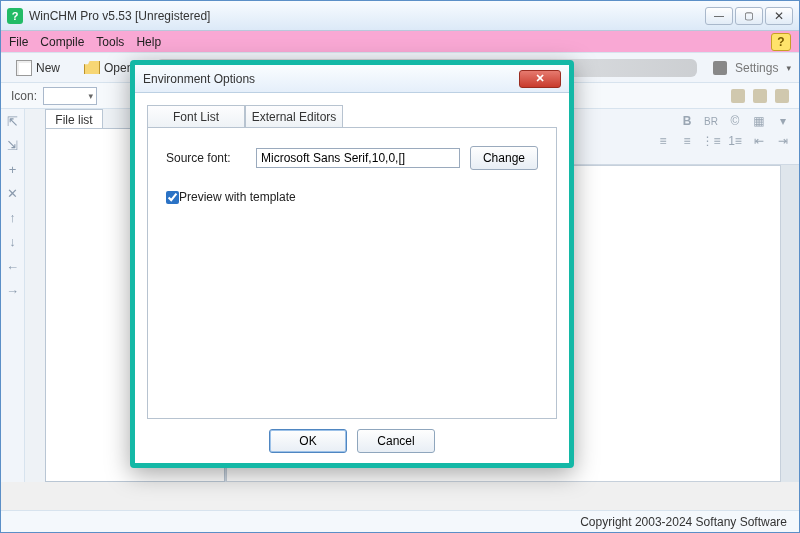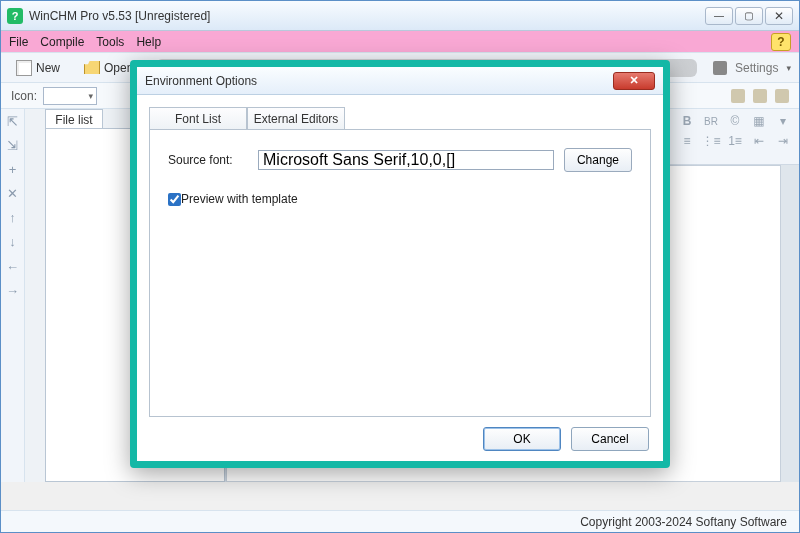--- a/index.html
+++ b/index.html
@@ -45,36 +45,36 @@
 .right { flex:1; display:flex; flex-direction:column; min-height:0;}
 .right .edittool { height:56px; background:#f1f5fa; border-bottom:1px solid #cfd9e4; display:flex; flex-direction:column; padding:4px 8px; gap:4px;}
 .edittool .row { display:flex; gap:8px; align-items:center; justify-content:flex-end; color:#9aa6b3;}
 .ticon { width:16px; height:16px; display:flex; align-items:center; justify-content:center; font-size:12px; color:#9aa6b3; border:1px solid transparent;}
 .right .canvas { flex:1; background:#dfe6ec; border:0; display:flex; }
 .right .canvas .doc { margin:0 18px 0 0; flex:1; background:#fff; border:1px solid #c6d0db;}
 
 .statusbar { height:22px; background:#f4f8fc; border-top:1px solid #d7e3ee; display:flex; align-items:center; justify-content:flex-end; padding:0 12px; color:#333;margin-top:28px;}
 
 
-.dialog { position:absolute; left:130px; top:60px; width:540px; height:408px; background:#fff; border:7px solid #14b8a6; box-shadow:0 6px 24px rgba(0,0,0,.35); display:flex; flex-direction:column; border-radius:4px; overflow:hidden;}
+.dialog { position:absolute; left:130px; top:60px; width:444px; height:408px; background:#fff; border:5px solid #14b8a6; box-shadow:0 6px 24px rgba(0,0,0,.35); display:flex; flex-direction:column; border-radius:4px; overflow:hidden;}
 .dlg-title { height:28px; background:linear-gradient(#fafdff,#e5effa); display:flex; align-items:center; padding:0 8px; border-bottom:1px solid #bcd0e3;}
 .dlg-title .t { flex:1; color:#333;}
 .dlg-close { width:42px; height:18px; background:linear-gradient(#e67a6f,#c83b2d); border:1px solid #9a2c20; border-radius:3px; color:#fff; display:flex; align-items:center; justify-content:center; font-size:11px; font-weight:bold; cursor:pointer;}
 .dlg-body { flex:1; padding:12px 12px 0 12px; display:flex; flex-direction:column;}
 .tabs { display:flex; }
 .tabbtn { width:98px; height:22px; border:1px solid #b7c3d0; background:linear-gradient(#fdfdfe,#eef2f6); display:flex; align-items:center; justify-content:center; font-size:12px; color:#333; cursor:pointer; margin-right:0; border-bottom:none;}
 .tabbtn.active { background:#fff; position:relative; z-index:2; height:23px; margin-bottom:-1px;}
 .tabpage { flex:1; border:1px solid #b7c3d0; background:#fff; padding:18px 18px; position:relative;}
 .formrow { display:flex; align-items:center; gap:10px; margin-bottom:20px;}
 .formrow label { width:80px; color:#222;}
-.formrow input[type=text] { flex:1; height:20px; border:1px solid #9aaabd; padding:0 4px; font-size:16px;}
+.formrow input[type=text] { flex:1; height:20px; border:1px solid #9aaabd; padding:0 4px; font-size:12px;}
 .btn-small { height:24px; padding:0 12px; border:1px solid #9aaabd; background:linear-gradient(#fefefe,#e8eef5); border-radius:3px; cursor:pointer; font-size:12px;}
 .chkrow { display:flex; align-items:center; gap:0; color:#222;}
 .chkrow input { accent-color:#2b72c5;}
-.dlg-foot { height:44px; display:flex; align-items:center; justify-content:flex-end; gap:10px; padding:0 14px;}
+.dlg-foot { height:44px; display:flex; align-items:center; justify-content:center; gap:10px; padding:0 8px;}
 .dlg-foot button { width:78px; height:24px; border:1px solid #8fa6bd; background:linear-gradient(#fefefe,#e8eef5); border-radius:3px; cursor:pointer;}
 .dlg-foot button.primary { border-color:#4f86c1; box-shadow:0 0 0 1px #9cc1e8 inset;}
 </style>
 </head>
 <body>
 
 <div class="window">
 
   <div class="titlebar">
     <span class="app-icon">?</span>

